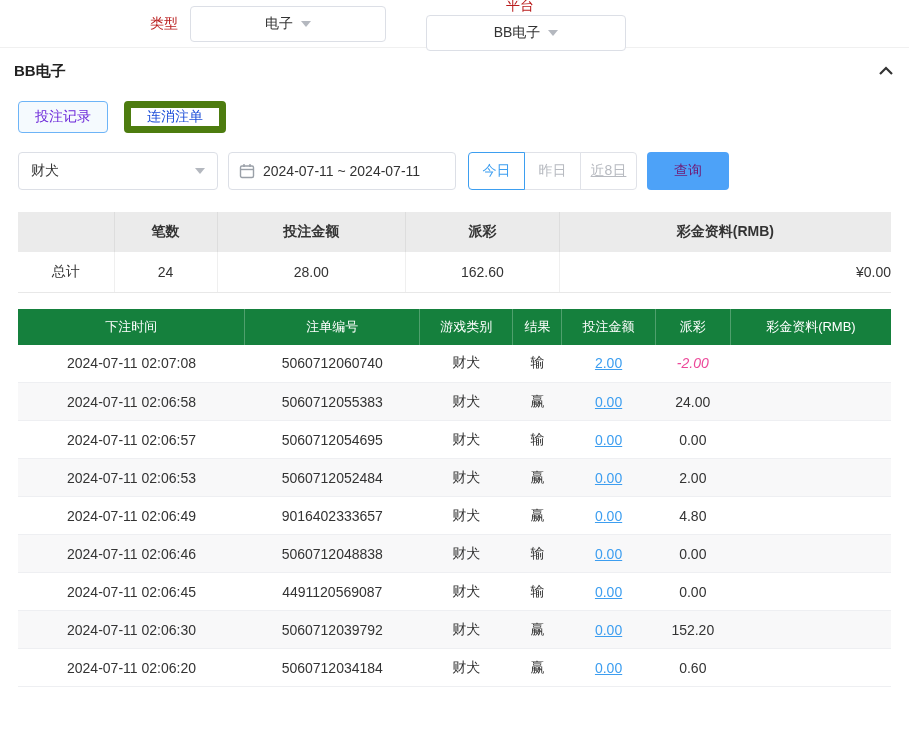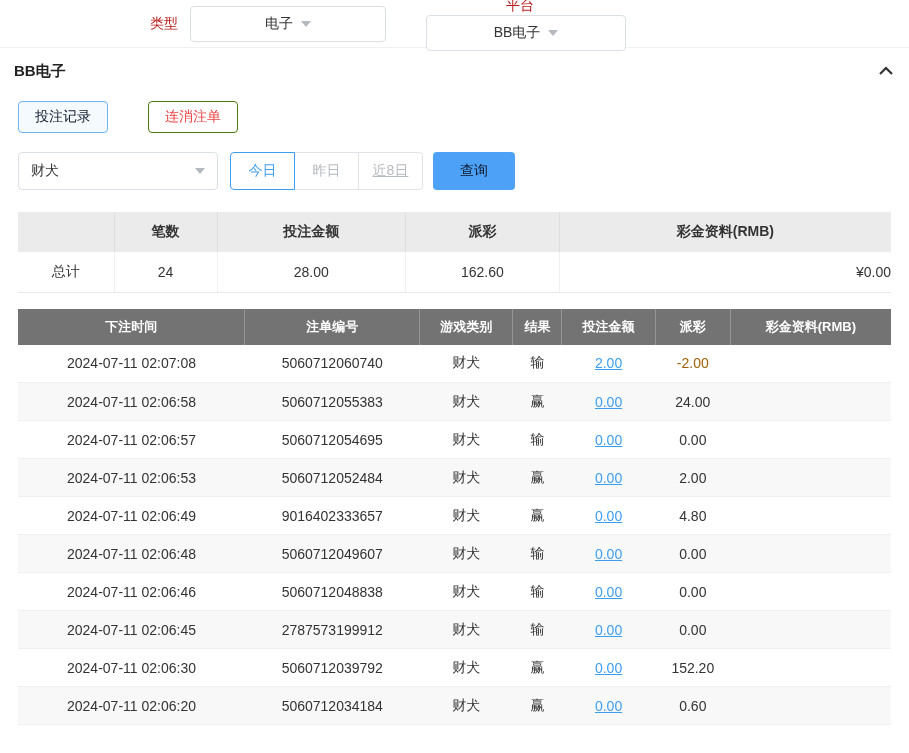--- a/index.html
+++ b/index.html
@@ -45,50 +45,50 @@
   
   .content { padding: 0 18px 0 18px; }
 
   
   .tabs { display: flex; gap: 16px; height: 46px; align-items: center; }
   .tab-btn {
     height: 32px; padding: 0 16px; border-radius: 4px;
     background: #fff; font-size: 14px; cursor: pointer;
     display: flex; align-items: center;
   }
-  .tab-btn.active { border: 1px solid #6db4f7; color: #0f172a; background: rgba(61,158,240,0.05); }
-  .tab-btn.inactive { border: 1px solid #4d7c0f; color: #ef4444; margin-left: 24px; }
+  .tab-btn.active { border: 1px solid #6db4f7; color: #6d28d9; background: rgba(61,158,240,0.05); }
+  .tab-btn.inactive { border: 7px solid #4d7c0f; color: #1d4ed8; }
 
   
   .filter-bar { display: flex; align-items: center; margin-top: 12px; height: 38px; }
   .game-select {
     display: flex; align-items: center; justify-content: space-between;
     width: 200px; height: 38px; padding: 0 12px;
     border: 1px solid #dcdfe6; border-radius: 4px; background: #fff; cursor: pointer;
   }
   .date-input {
     display: flex; align-items: center;
     width: 228px; height: 38px; padding: 0 10px;
     margin-left: 10px;
     border: 1px solid #dcdfe6; border-radius: 4px; background: #fff; cursor: pointer;
     white-space: nowrap;
   }
   .date-input .cal-icon { margin-right: 8px; display: flex; align-items: center; }
   .quick-group { display: flex; margin-left: 12px; }
   .quick-btn {
-    height: 38px; width: 65px; background: #fff; font-size: 14px;
+    height: 38px; width: 57px; background: #fff; font-size: 14px;
     border: 1px solid #e0e2e8; color: #b7bac0; cursor: pointer;
     margin-left: -1px;
   }
   .quick-btn:first-child { margin-left: 0; border-top-left-radius: 4px; border-bottom-left-radius: 4px; }
   .quick-btn:last-child { border-top-right-radius: 4px; border-bottom-right-radius: 4px; text-decoration: underline; }
   .quick-btn.active { border: 1px solid #3d9ef0; color: #3d9ef0; position: relative; z-index: 1; }
   .query-btn {
     height: 38px; width: 82px; margin-left: 10px;
-    background: #4da2f8; color: #0f172a; font-size: 14px;
+    background: #4da2f8; color: #701a75; font-size: 14px;
     border: none; border-radius: 4px; cursor: pointer;
   }
 
   
   .summary-table {
     width: 100%; margin-top: 22px;
     border-collapse: collapse; table-layout: fixed;
   }
   .summary-table th {
     height: 40px; background: #ebebeb; font-weight: bold;
@@ -102,35 +102,35 @@
   .summary-table td:last-child { border-right: none; text-align: right; }
   .scol0 { width: 11%; } .scol1 { width: 11.8%; } .scol2 { width: 21.6%; }
   .scol3 { width: 17.6%; } .scol4 { width: 38%; }
 
   
   .records-table {
     width: 100%; margin-top: 16px;
     border-collapse: collapse; table-layout: fixed;
   }
   .records-table th {
-    height: 36px; background: #737373; color: #ffffff;
-    font-weight: bold; font-size: 13px; text-align: center;
+    height: 36px; background: #15803d; color: #ffffff;
+    font-weight: normal; font-size: 13px; text-align: center;
     border-right: 1px solid rgba(255,255,255,0.25);
   }
   .records-table th:last-child { border-right: none; }
   .records-table td {
     height: 38px; text-align: center; color: #333;
     border-bottom: 1px solid #eeeff2;
   }
   .records-table tbody tr:nth-child(even) td { background: #f8f8f9; }
   .col0 { width: 26%; } .col1 { width: 20%; } .col2 { width: 10.7%; }
   .col3 { width: 5.6%; } .col4 { width: 10.7%; } .col5 { width: 8.6%; }
   .col6 { width: 18.4%; }
   .bet-link { color: #3d9ef0; text-decoration: underline; cursor: pointer; }
-  td.negative { color: #a16207; }
+  td.negative { color: #ec4899; font-style: italic; }
 </style>
 </head>
 <body>
 
 <div class="top-filters">
   <div class="filter-pair">
     <span class="filter-label">类型</span>
     <div class="select-box">
       <span>电子</span>
       <span class="caret-down"></span>
@@ -158,20 +158,31 @@
 
   <div class="tabs">
     <button class="tab-btn active">投注记录</button>
     <button class="tab-btn inactive">连消注单</button>
   </div>
 
   <div class="filter-bar">
     <div class="game-select">
       <span>财犬</span>
       <span class="caret-down"></span>
+    </div>
+    <div class="date-input">
+      <span class="cal-icon">
+        <svg width="16" height="16" viewBox="0 0 16 16">
+          <rect x="1.5" y="3" width="13" height="11.5" rx="1.5" fill="none" stroke="#9aa0a8" stroke-width="1.4"></rect>
+          <line x1="1.5" y1="6.5" x2="14.5" y2="6.5" stroke="#9aa0a8" stroke-width="1.4"></line>
+          <line x1="5" y1="1" x2="5" y2="4" stroke="#9aa0a8" stroke-width="1.4"></line>
+          <line x1="11" y1="1" x2="11" y2="4" stroke="#9aa0a8" stroke-width="1.4"></line>
+        </svg>
+      </span>
+      <span>2024-07-11 ~ 2024-07-11</span>
     </div>
     <div class="quick-group">
         <button class="quick-btn active">今日</button>
         <button class="quick-btn">昨日</button>
         <button class="quick-btn">近8日</button>
       </div>
     <button class="query-btn">查询</button>
   </div>
 
   <table class="summary-table">
@@ -247,40 +258,31 @@
         <tr>
           <td class="col0">2024-07-11 02:06:49</td>
           <td class="col1">9016402333657</td>
           <td class="col2">财犬</td>
           <td class="col3">赢</td>
           <td class="col4"><a class="bet-link">0.00</a></td>
           <td class="col5">4.80</td>
           <td class="col6"></td>
         </tr>
         <tr>
-          <td class="col0">2024-07-11 02:06:48</td>
-          <td class="col1">5060712049607</td>
-          <td class="col2">财犬</td>
-          <td class="col3">输</td>
-          <td class="col4"><a class="bet-link">0.00</a></td>
-          <td class="col5">0.00</td>
-          <td class="col6"></td>
-        </tr>
-        <tr>
           <td class="col0">2024-07-11 02:06:46</td>
           <td class="col1">5060712048838</td>
           <td class="col2">财犬</td>
           <td class="col3">输</td>
           <td class="col4"><a class="bet-link">0.00</a></td>
           <td class="col5">0.00</td>
           <td class="col6"></td>
         </tr>
         <tr>
           <td class="col0">2024-07-11 02:06:45</td>
-          <td class="col1">2787573199912</td>
+          <td class="col1">4491120569087</td>
           <td class="col2">财犬</td>
           <td class="col3">输</td>
           <td class="col4"><a class="bet-link">0.00</a></td>
           <td class="col5">0.00</td>
           <td class="col6"></td>
         </tr>
         <tr>
           <td class="col0">2024-07-11 02:06:30</td>
           <td class="col1">5060712039792</td>
           <td class="col2">财犬</td>

